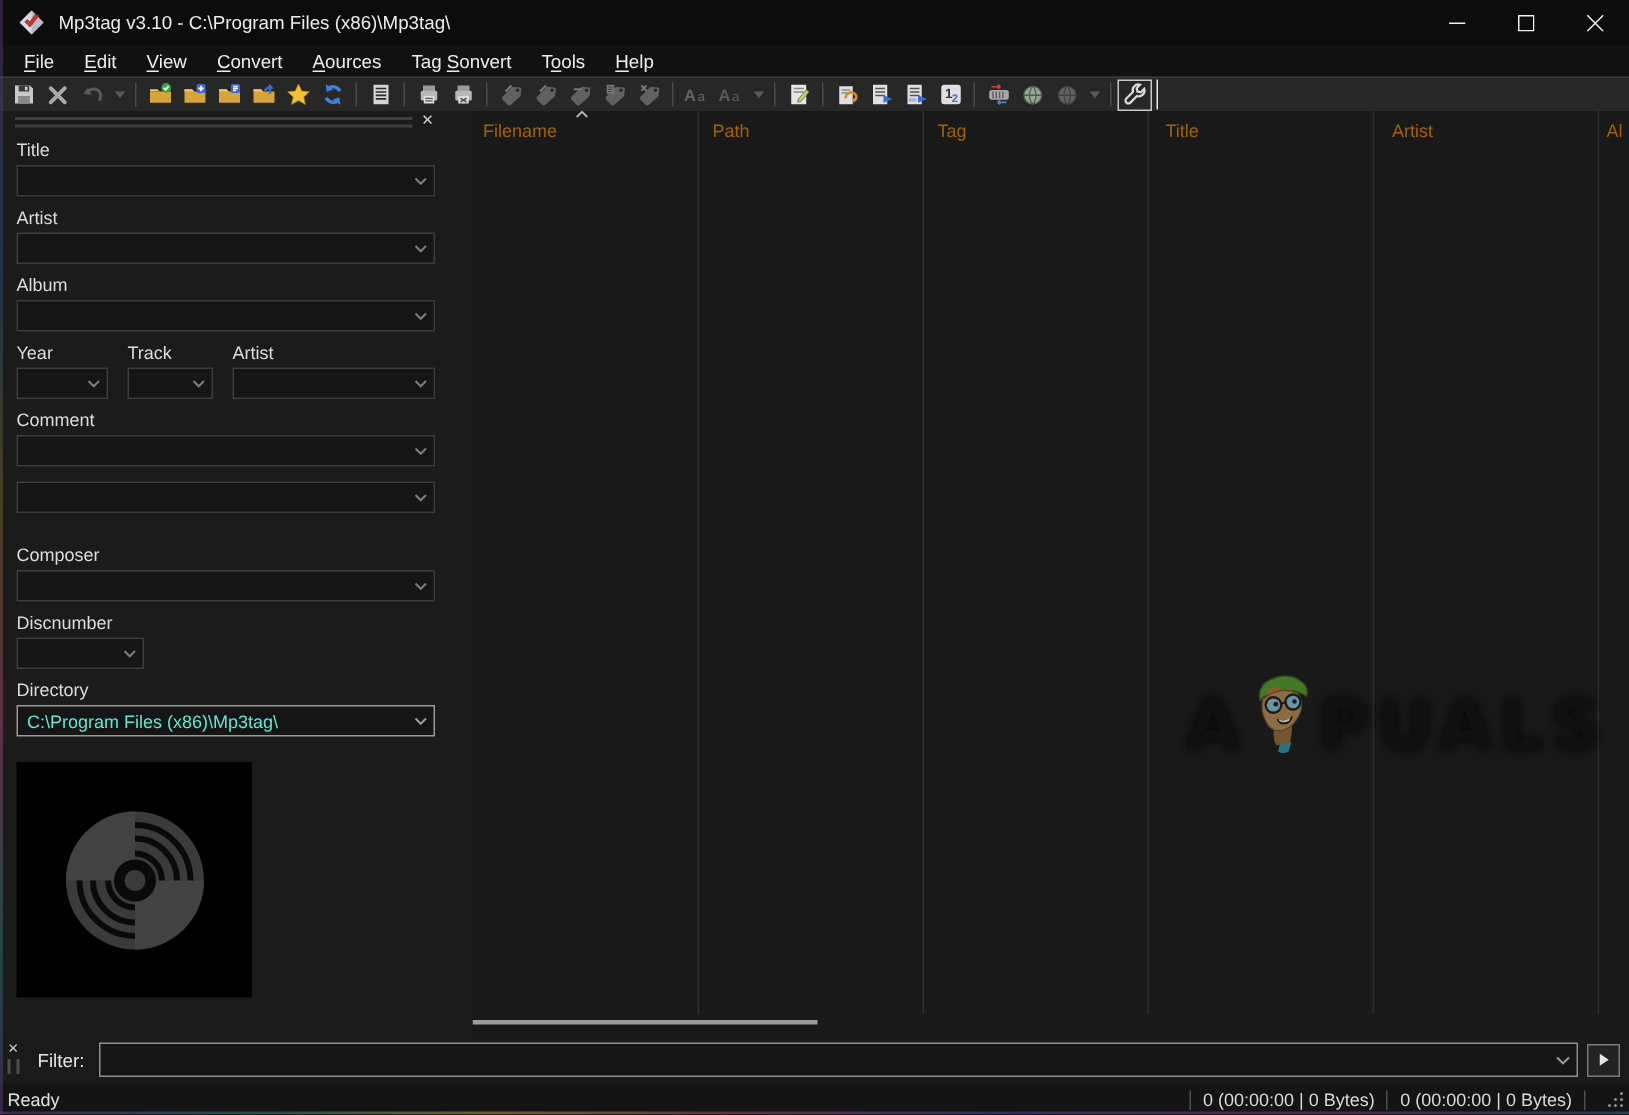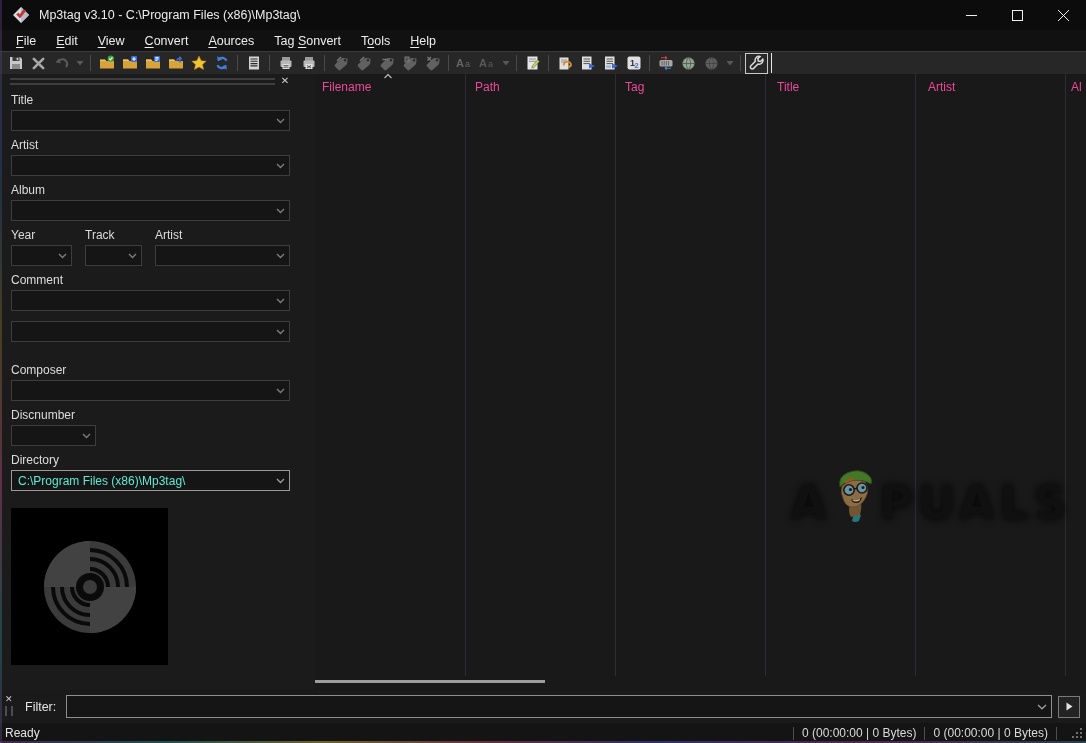--- a/index.html
+++ b/index.html
@@ -43,27 +43,27 @@
   .combo .cval { flex:1 1 auto; color:#5eead4; font-size:12px; padding-left:6px; white-space:nowrap; overflow:hidden; }
   .combo .chev { width:17px; display:flex; align-items:center; justify-content:center; flex:0 0 auto; }
   .combo.focused { border-color:#9a9a9a; }
   .artwork { position:absolute; left:11px; top:434px; width:157px; height:157px; background:#000; display:flex; align-items:center; justify-content:center; }
 
   .splitgap { width:18px; flex:0 0 auto; background:#1b1b1b; }
 
   
   .filelist { position:relative; flex:1 1 auto; background:#191919; overflow:hidden; }
   .fl-header { position:relative; height:22px; }
-  .fl-col-label { position:absolute; top:6px; color:#ec4899; font-size:12px; white-space:nowrap; }
+  .fl-col-label { position:absolute; top:6px; color:#a16207; font-size:12px; white-space:nowrap; }
   .fl-sep { position:absolute; top:0; bottom:14px; width:1px; background:#2d2d32; }
   .sort-caret { position:absolute; left:68px; top:-1px; }
   .fl-body { position:absolute; left:0; right:0; top:22px; bottom:0; }
   .hthumb { position:absolute; left:0; bottom:7px; width:230px; height:3px; background:#9d9d9d; }
 
-  .watermark { position:absolute; top:368px; right:14px; display:flex; align-items:flex-end; opacity:.95; }
+  .watermark { position:absolute; top:348px; right:14px; display:flex; align-items:flex-end; opacity:.95; }
   .wm-text { font-size:46px; font-weight:800; letter-spacing:5px; color:#101010;
              text-shadow:0 0 8px rgba(0,0,0,.9); font-family:"DejaVu Sans", sans-serif; }
   .wm-char { width:46px; height:60px; margin:0 2px 6px 0; opacity:.85; }
 
   
   .filterbar { height:33px; flex:0 0 auto; background:#1a1a1a; display:flex; align-items:center; padding:0 6px 0 3px; }
   .fb-left { width:16px; height:26px; position:relative; flex:0 0 auto; }
   .fb-close { position:absolute; top:0; left:2px; color:#cfcfcf; font-size:9px; }
   .fb-grip { position:absolute; top:12px; left:2px; width:8px; height:10px;
              border-left:2px solid #4d4d4d; border-right:2px solid #4d4d4d; }

